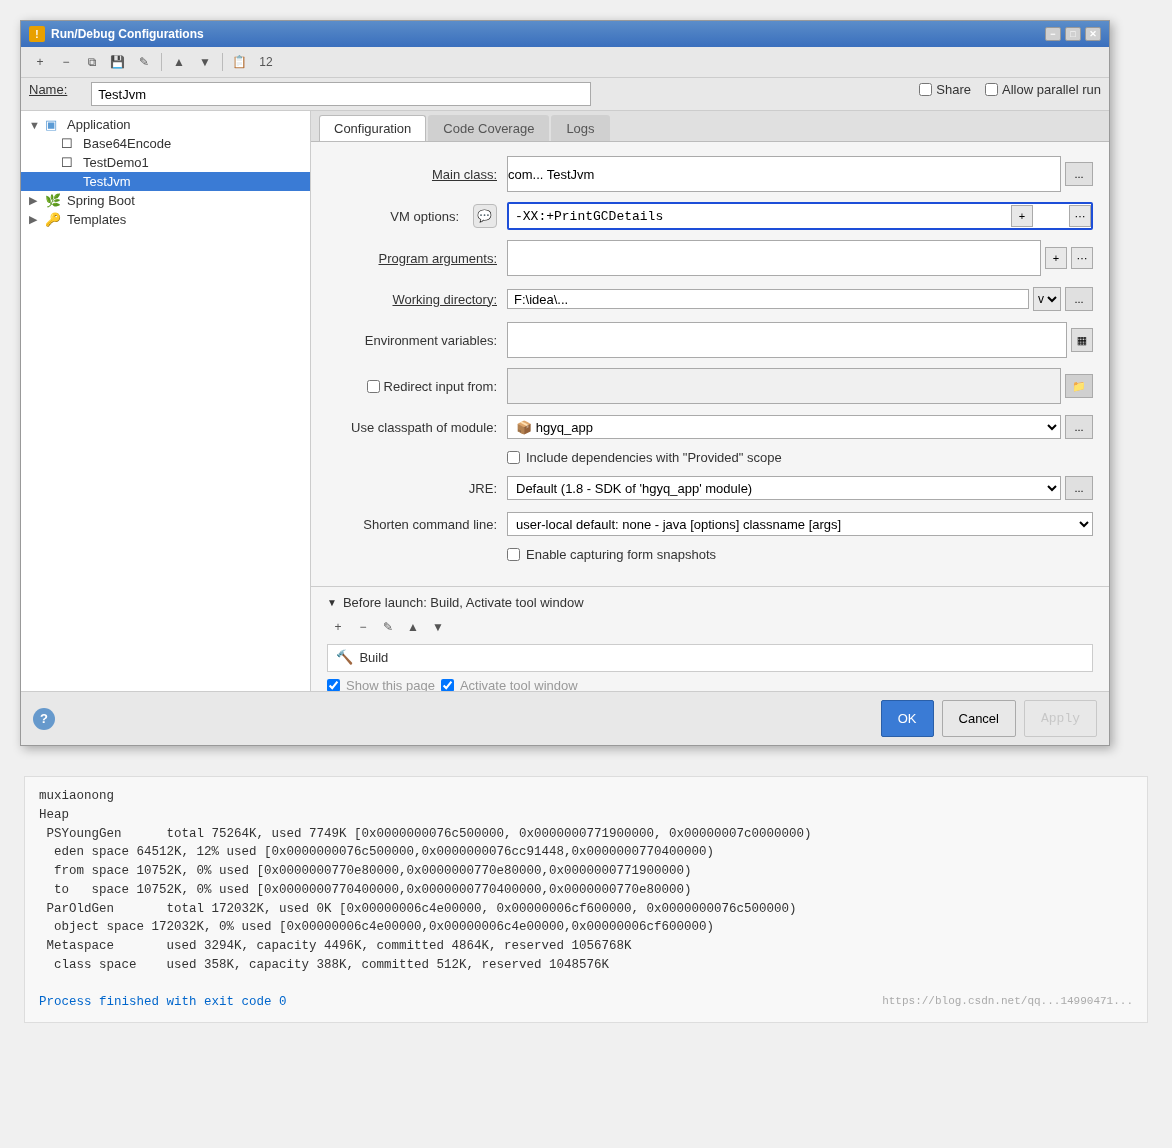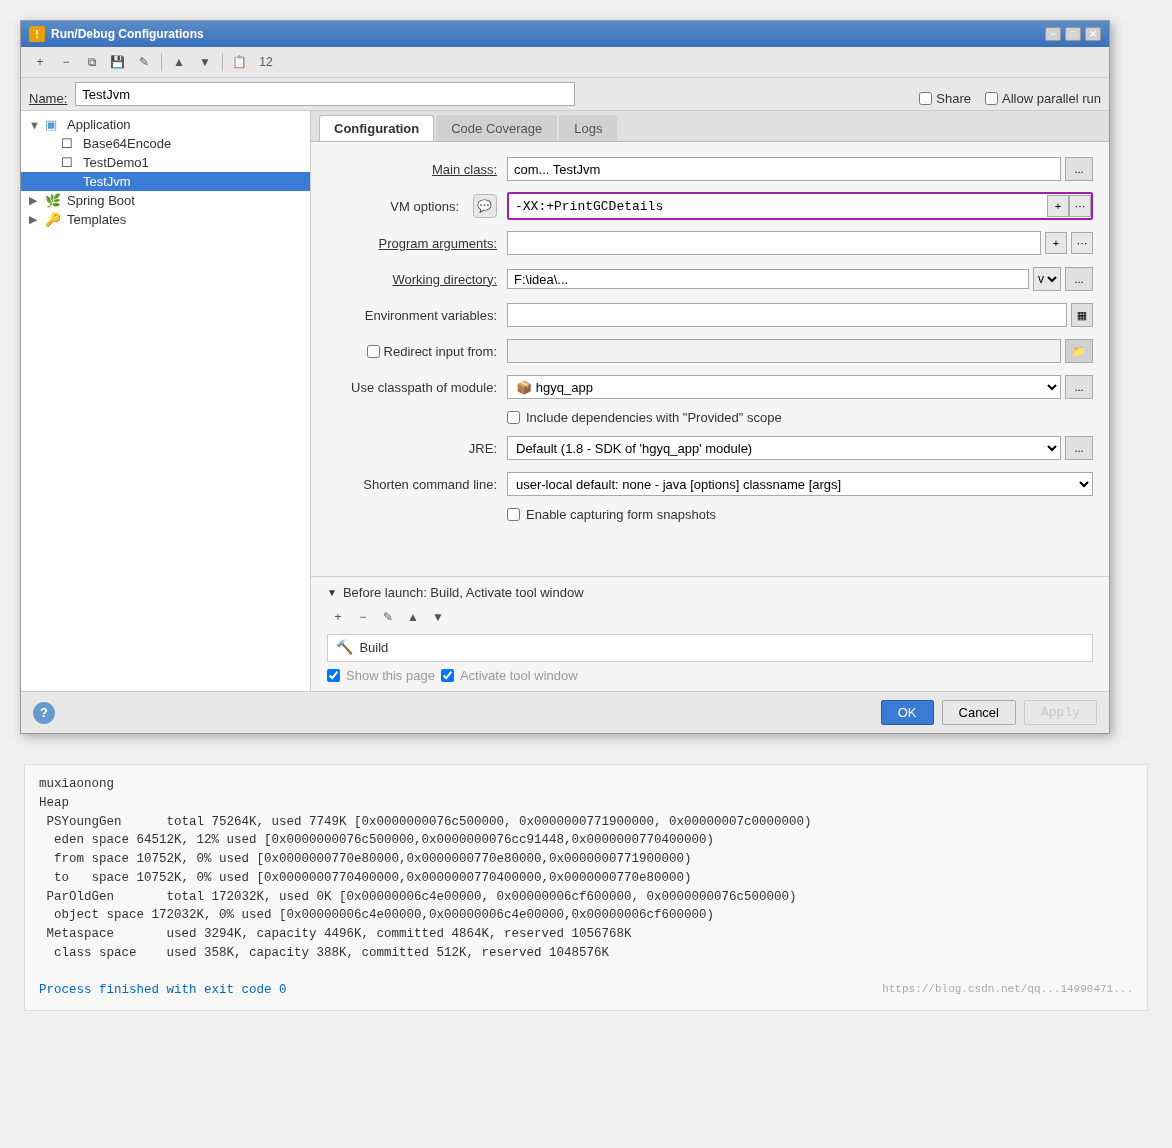--- a/index.html
+++ b/index.html
@@ -93,22 +93,22 @@
 
     .toolbar-sep {
       width: 1px;
       height: 18px;
       background: #bbb;
       margin: 0 2px;
     }
 
     .name-bar {
       display: flex;
-      align-items: flex-end;
-      gap: 8px;
+      align-items: flex-start;
+      gap: 24px;
       padding: 4px 8px;
       background: #e8e8e8;
       border-bottom: 1px solid #ccc;
     }
 
     .name-label {
       font-size: 13px;
       color: #333;
       text-decoration: underline;
       cursor: pointer;
@@ -215,21 +215,21 @@
       margin-right: 2px;
       border-radius: 3px 3px 0 0;
       color: #555;
     }
 
     .tab.active {
       background: white;
       border-color: #bbb;
       border-bottom-color: white;
       color: #333;
-      font-weight: 700;
+      font-weight: 400;
     }
 
     .config-content {
       padding: 14px 16px;
       flex: 1;
     }
 
     .form-row {
       display: flex;
       align-items: center;
@@ -253,35 +253,36 @@
 
     .form-field {
       flex: 1;
       display: flex;
       align-items: center;
       gap: 4px;
     }
 
     .text-input {
       flex: 1;
-      height: 24px;
+      height: 36px;
       border: 1px solid #aaa;
-      padding: 2px 6px;
+      padding: 2px 0;
       font-size: 13px;
       background: white;
     }
 
     .vm-options-row {
-      border: 2px solid #a21caf;
+      border: 2px solid #1d4ed8;
       border-radius: 2px;
       display: flex;
       align-items: center;
       flex: 1;
       background: white;
       position: relative;
+      gap: 36px;
     }
 
     .vm-options-row .vm-input {
       flex: 1;
       height: 24px;
       border: none;
       padding: 2px 6px;
       font-size: 13px;
       font-family: 'Courier New', monospace;
       background: transparent;
@@ -436,21 +437,21 @@
       font-weight: bold;
       cursor: pointer;
     }
 
     .footer-right {
       display: flex;
       gap: 8px;
     }
 
     .dialog-btn {
-      padding: 4px 16px;
+      padding: 10px 16px;
       font-size: 13px;
       cursor: pointer;
       border: 1px solid #aaa;
       background: #e8e8e8;
       border-radius: 2px;
     }
 
     .dialog-btn.primary {
       background: #3a7bd5;
       color: white;

